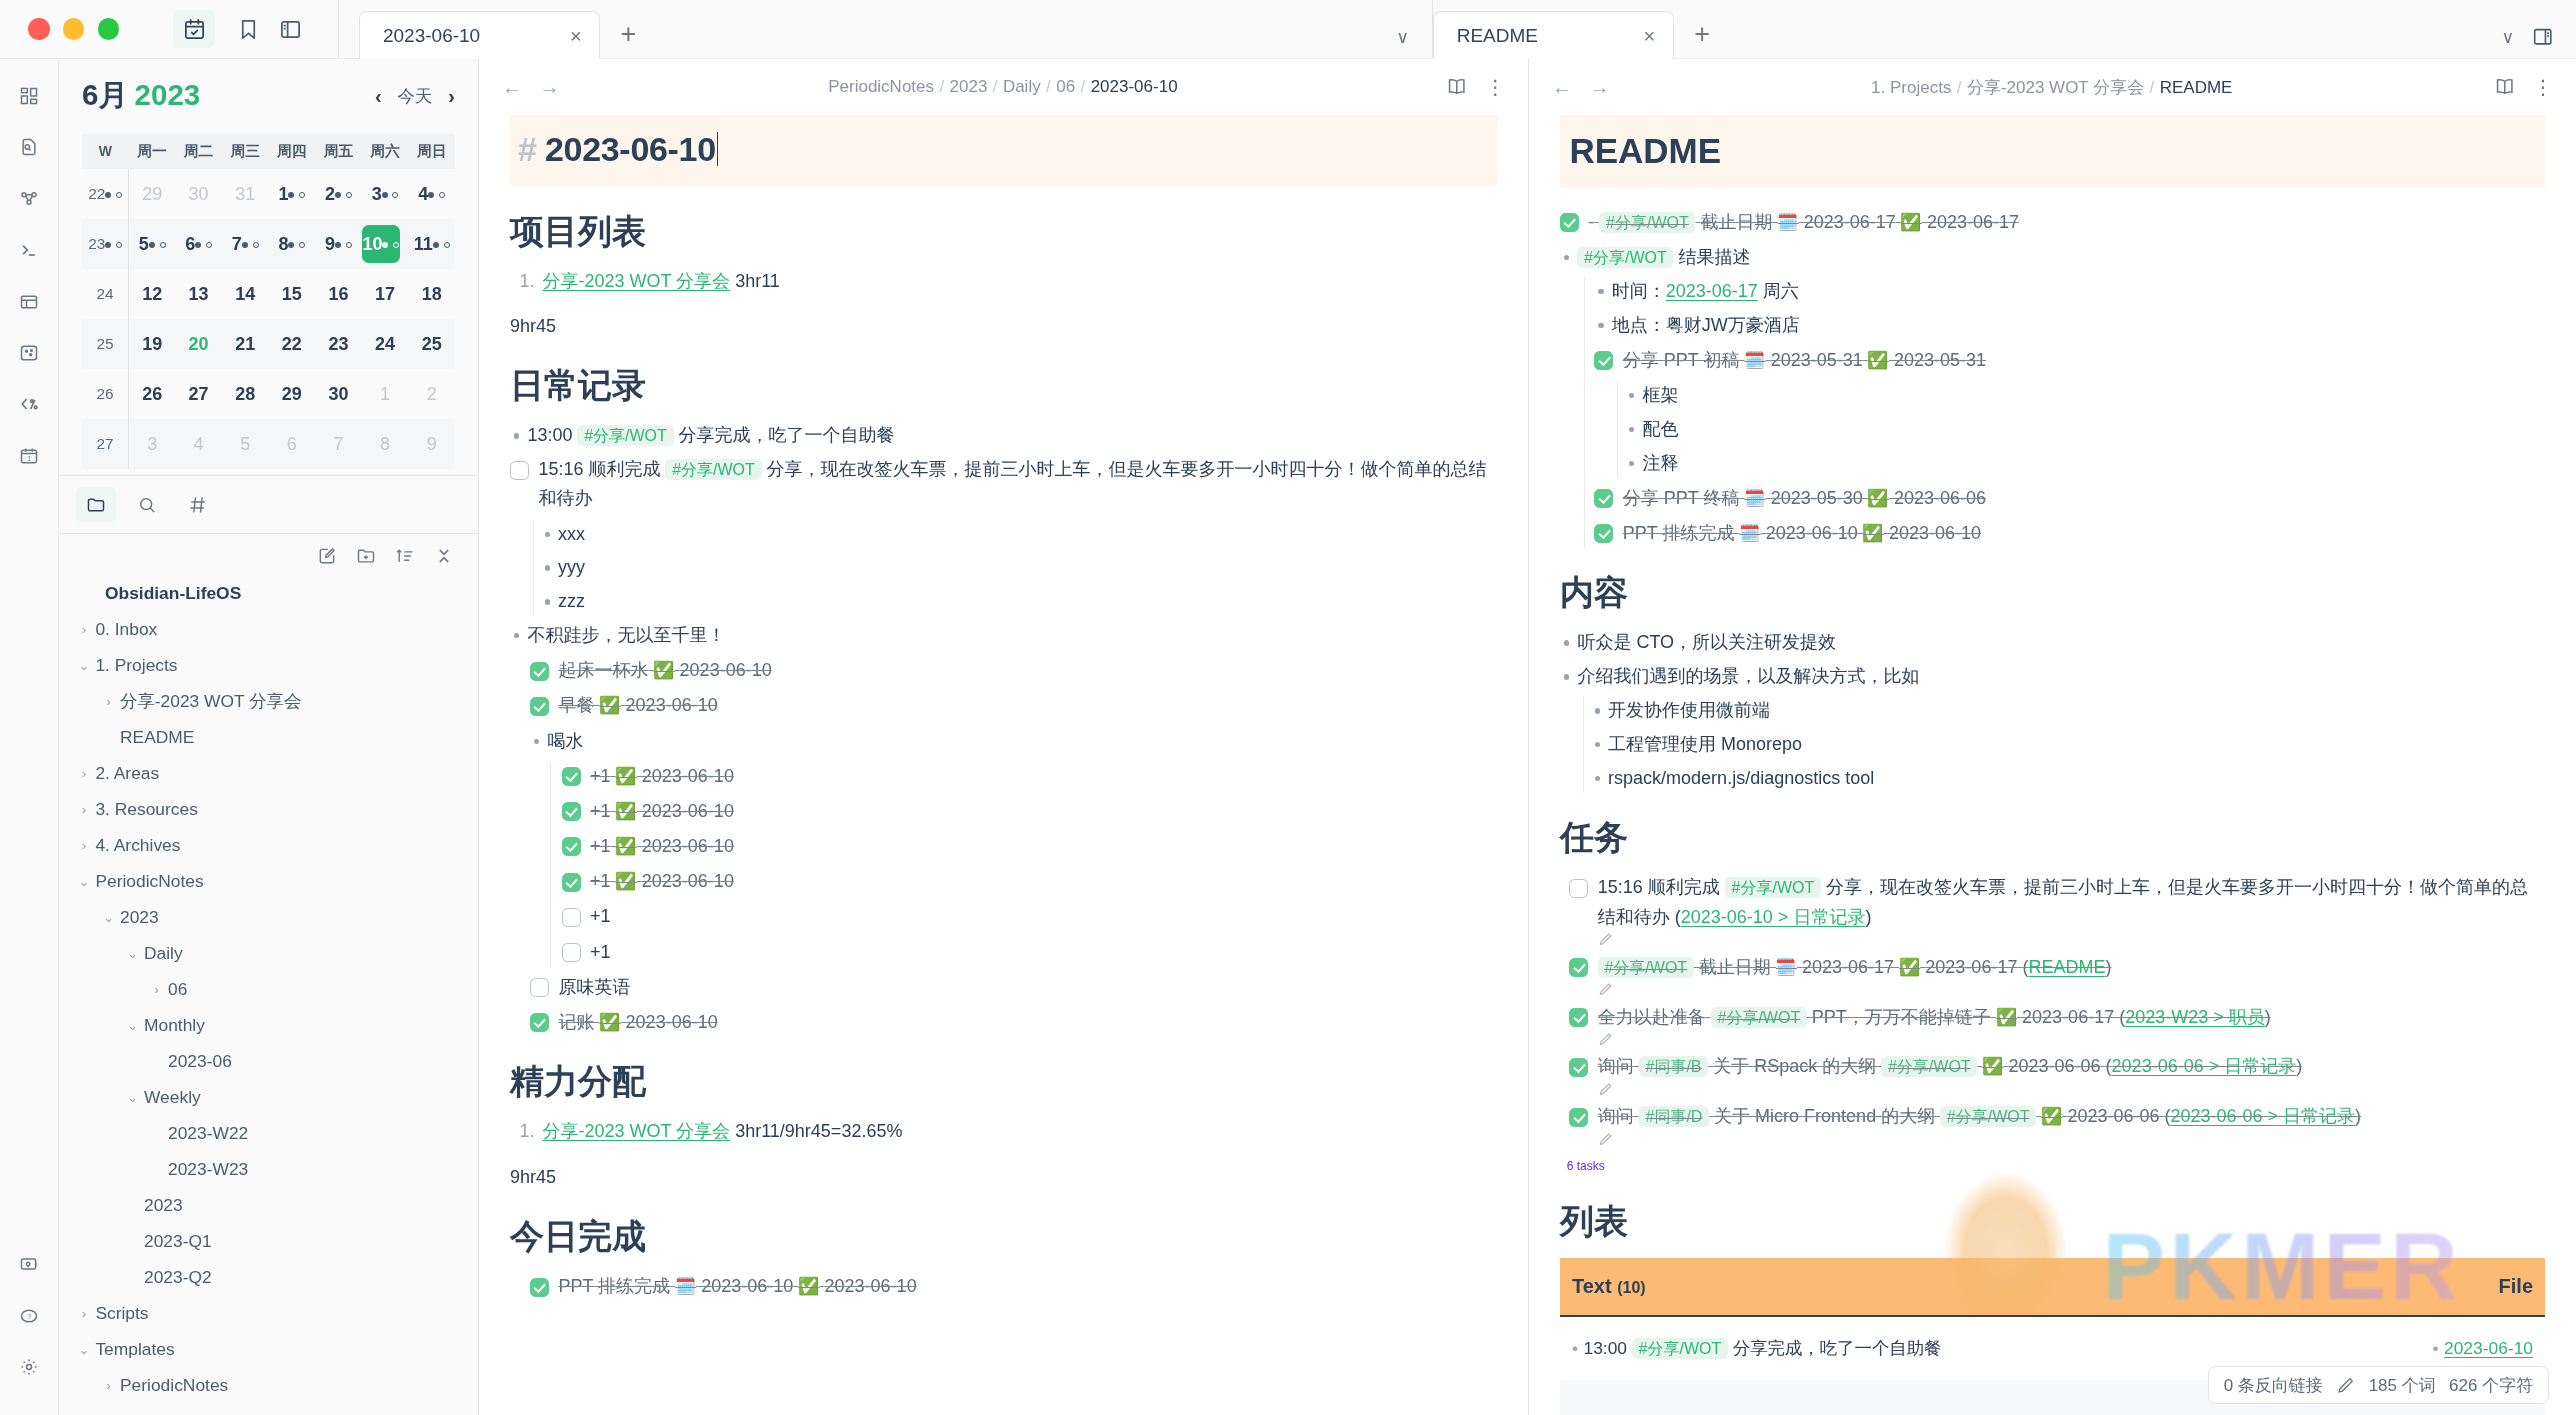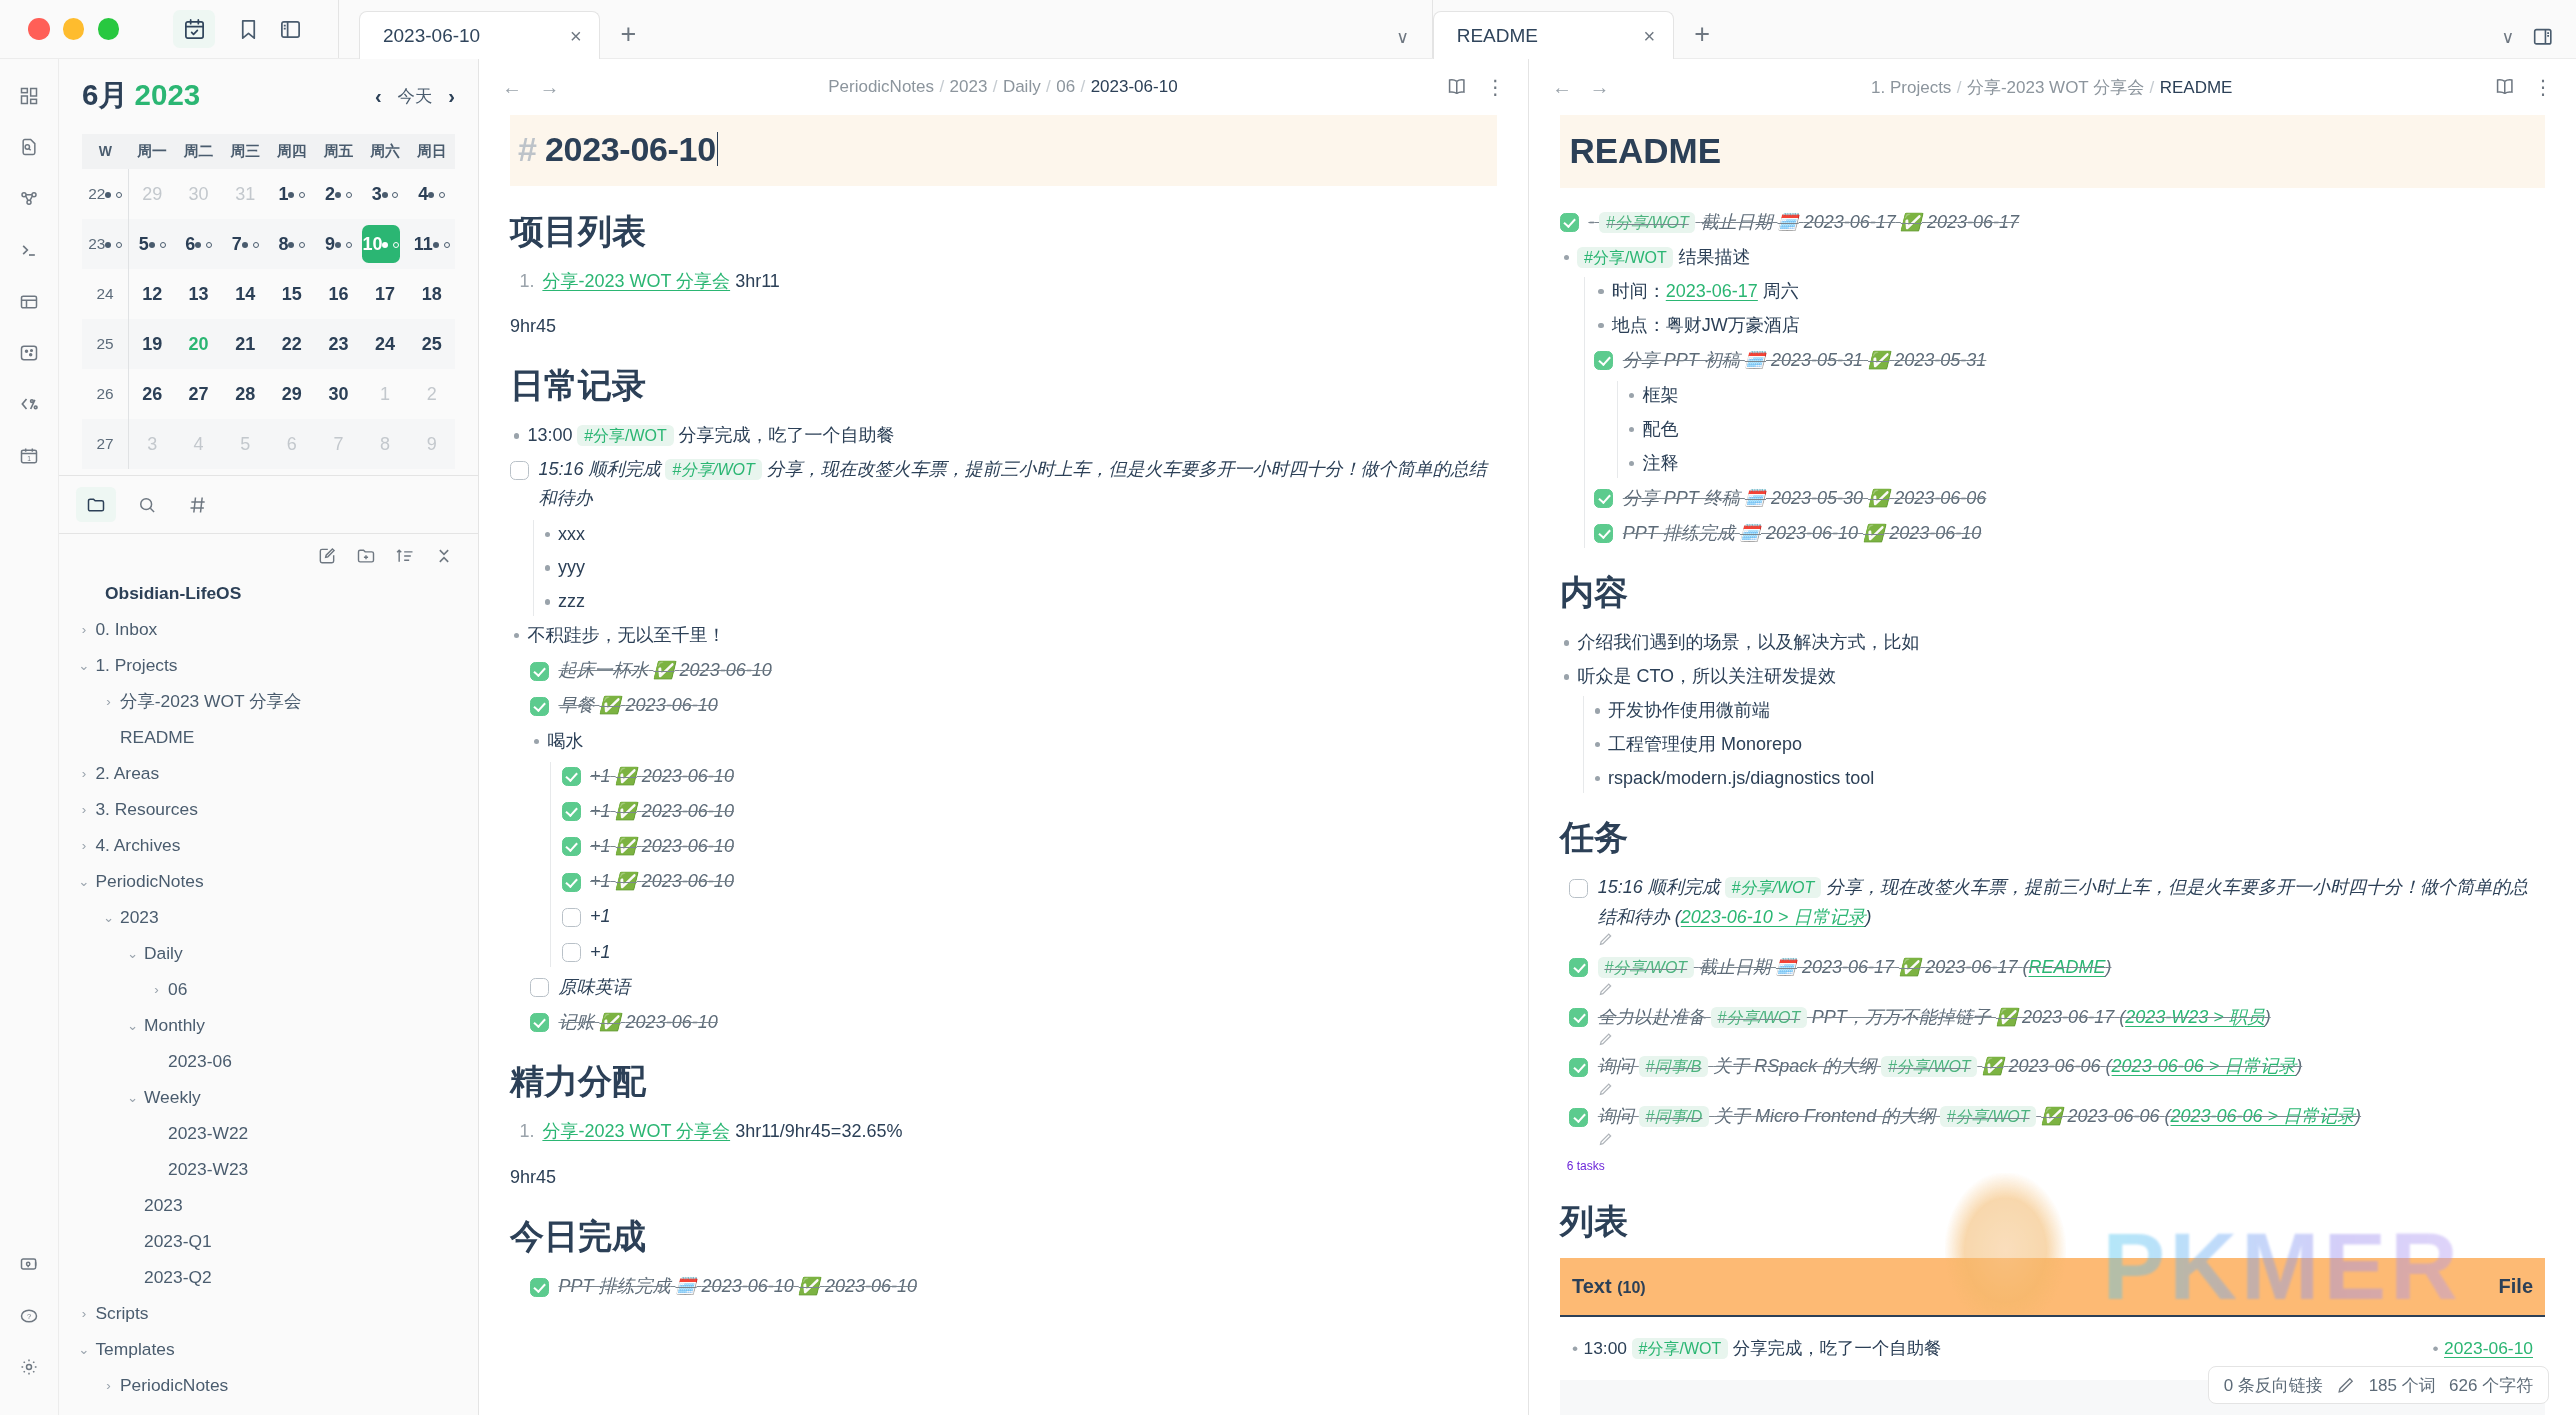--- a/index.html
+++ b/index.html
@@ -168,21 +168,21 @@
     content: ""; position: absolute; left: 4px; top: 12px;
     width: 5.4px; height: 5.4px; border-radius: 50%; background: #9aa3ab;
   }
   ul.bul.indent { margin-left: 23px; border-left: 0.7px solid #e7e9eb; padding-left: 6.7px; }
 
   .tag {
     background: #e8f5ee; color: #2bb673; border-radius: 5.4px;
     padding: 2px 6.7px; font-size: 16px; white-space: nowrap;
   }
 
-  .task { display: flex; align-items: flex-start; gap: 9.4px; margin: 6px 0; font-style: italic; }
+  .task { display: flex; align-items: flex-start; gap: 9.4px; margin: 6px 0; }
   .task .cbx {
     width: 19px; height: 19px; min-width: 19px; border-radius: 5.4px;
     border: 1.3px solid #b9c1c8; background: #fff; margin-top: 5.4px;
   }
   .task.done .cbx { background: #5ccb8e; border-color: #5ccb8e; position: relative; }
   .task.done .cbx::after {
     content: ""; position: absolute; left: 5.4px; top: 2px;
     width: 4.7px; height: 9.4px; border: solid #fff; border-width: 0 2px 2px 0;
     transform: rotate(42deg);
   }
@@ -1053,22 +1053,22 @@
             </div>
             <div class="task done">
               <div class="cbx"></div>
               <div class="ttxt"><span>PPT 排练完成</span> <span class="emoji">🗓️</span> <span>2023-06-10</span> <span class="emoji">✅</span> <span>2023-06-10</span></div>
             </div>
           </div>
 
         <h2 class="sec">内容</h2>
         <div id="content-bullets">
             <ul class="bul">
+              <li>听众是 CTO，所以关注研发提效</li>
               <li>介绍我们遇到的场景，以及解决方式，比如</li>
-              <li>听众是 CTO，所以关注研发提效</li>
               <ul class="bul indent">
                 <li>开发协作使用微前端</li>
                 <li>工程管理使用 Monorepo</li>
                 <li>rspack/modern.js/diagnostics tool</li>
               </ul>
             </ul>
           </div>
 
         <h2 class="sec">任务</h2>
         <div id="task-list" style="margin-left:9.4px">

